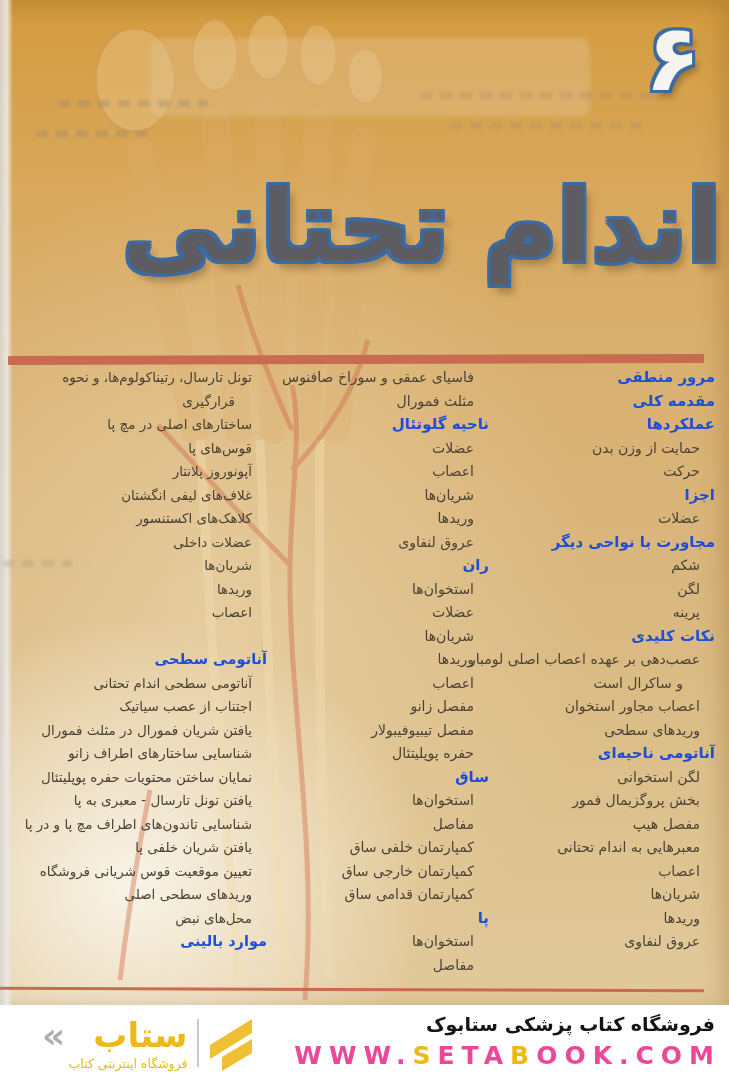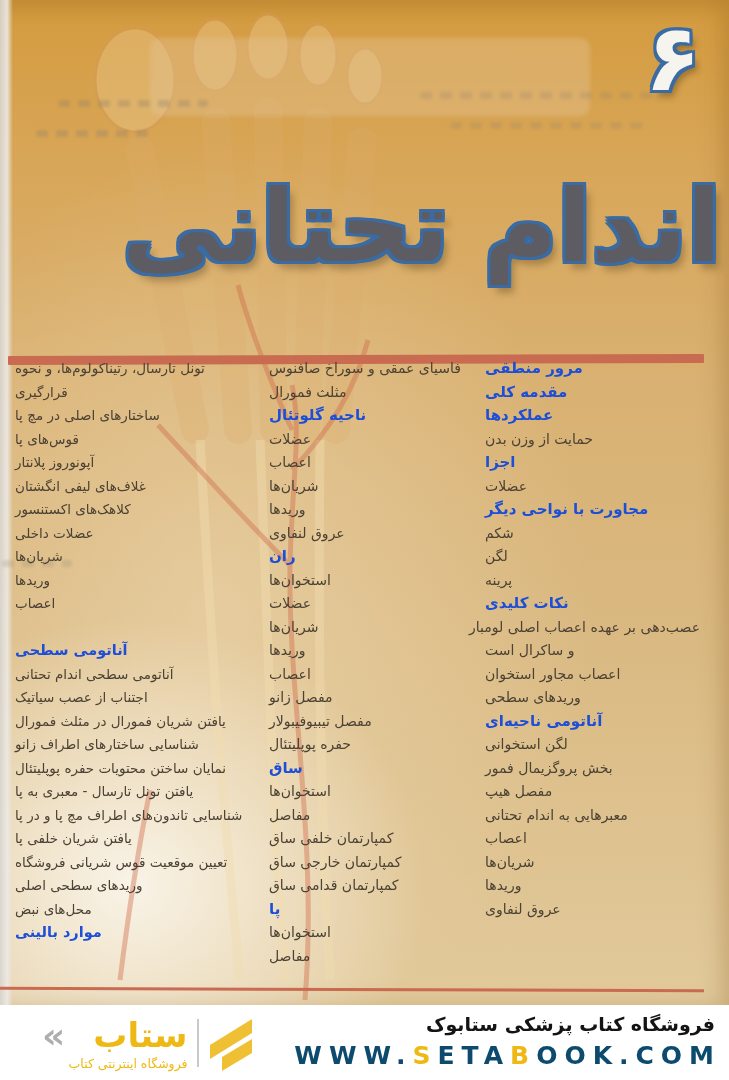--- a/index.html
+++ b/index.html
@@ -42,21 +42,21 @@
       0 -3px 0 var(--title-blue,#3a6ba3),0 3px 0 var(--title-blue,#3a6ba3),
       -3px 0 0 var(--title-blue,#3a6ba3),3px 0 0 var(--title-blue,#3a6ba3),6px 8px 7px rgba(60,40,10,.30);}
 
   
   .rule-top{position:absolute;left:8px;top:355px;width:696px;height:9px;
     background:var(--accent-red,#c96b50);transform:rotate(-0.15deg);border-radius:1px;}
   .rule-bottom{position:absolute;left:0px;top:988px;width:704px;height:3px;
     background:var(--accent-red,#c96b50);transform:rotate(0.2deg);}
 
   
-  .toc-col{position:absolute;top:357px;direction:rtl;text-align:left;color:var(--toc-text,#4b4134);}
+  .toc-col{position:absolute;top:366px;direction:rtl;text-align:right;color:var(--toc-text,#4b4134);}
   .col-right{right:14px;width:230px;}
   .col-middle{right:240px;width:220px;}
   .col-left{right:462px;width:252px;font-size:13.5px;}
   .toc-row{height:23.5px;line-height:23.5px;font-size:14px;white-space:nowrap;overflow:visible;}
   .col-left .toc-row{font-size:13.5px;}
   .toc-row.h{font-weight:700;font-size:15px;color:#1d4ed8;}
   .col-left .toc-row.h{font-size:14.5px;}
   .toc-row.i1{padding-right:15px;}
   .toc-row.i2{padding-right:32px;}
   .toc-row.sp{height:23.5px;}
@@ -66,21 +66,21 @@
   .brand{position:absolute;left:42px;top:10px;display:flex;align-items:center;gap:9px;}
   .brand-text{display:flex;flex-direction:column;align-items:flex-end;}
   .wordmark{display:flex;align-items:flex-end;font-weight:700;font-size:34px;line-height:1;}
   .wm-kaf{color:#aeaeae;font-size:36px;transform:translateY(2px);}
   .wm-main{color:var(--brand-yellow,#f0bd1e);direction:rtl;margin-left:28px;}
   .tagline{color:var(--brand-yellow,#f0bd1e);font-size:12.5px;direction:rtl;margin-top:4px;}
   .brand-divider{width:2px;height:48px;background:#c9c9c9;}
   .emblem{display:block;}
   .store-line{position:absolute;right:14px;top:8px;font-size:19px;font-weight:700;color:#141414;direction:rtl;}
   .website{position:absolute;right:8px;top:36px;font-size:25px;font-weight:700;letter-spacing:7px;color:#1b1b1b;}
-  .ws-dark{color:#0c4a6e;text-align:center;}
+  .ws-dark{color:#ec4899;text-align:center;}
   .ws-yellow{color:var(--brand-yellow,#f0bd1e);}
 </style>
 </head>
 <body>
 
 <div class="page">
 
   <div class="paper"></div>
   <div class="page-edge"></div>
 
@@ -122,20 +122,21 @@
 
   <div class="chapter-number">۶</div>
   <h1 class="chapter-title">اندام تحتانی</h1>
 
   <div class="rule-top"></div>
   <div class="toc-col col-right" id="col_right" dir="rtl">
       <div class="toc-row h">مرور منطقی</div>
       <div class="toc-row h">مقدمه کلی</div>
       <div class="toc-row h">عملکردها</div>
       <div class="toc-row i1">حمایت از وزن بدن</div>
+      <div class="toc-row i1">حرکت</div>
       <div class="toc-row h">اجزا</div>
       <div class="toc-row i1">عضلات</div>
       <div class="toc-row h">مجاورت با نواحی دیگر</div>
       <div class="toc-row i1">شکم</div>
       <div class="toc-row i1">لگن</div>
       <div class="toc-row i1">پرینه</div>
       <div class="toc-row h">نکات کلیدی</div>
       <div class="toc-row i1">عصب‌دهی بر عهده اعصاب اصلی لومبار</div>
       <div class="toc-row i2">و ساکرال است</div>
       <div class="toc-row i1">اعصاب مجاور استخوان</div>

